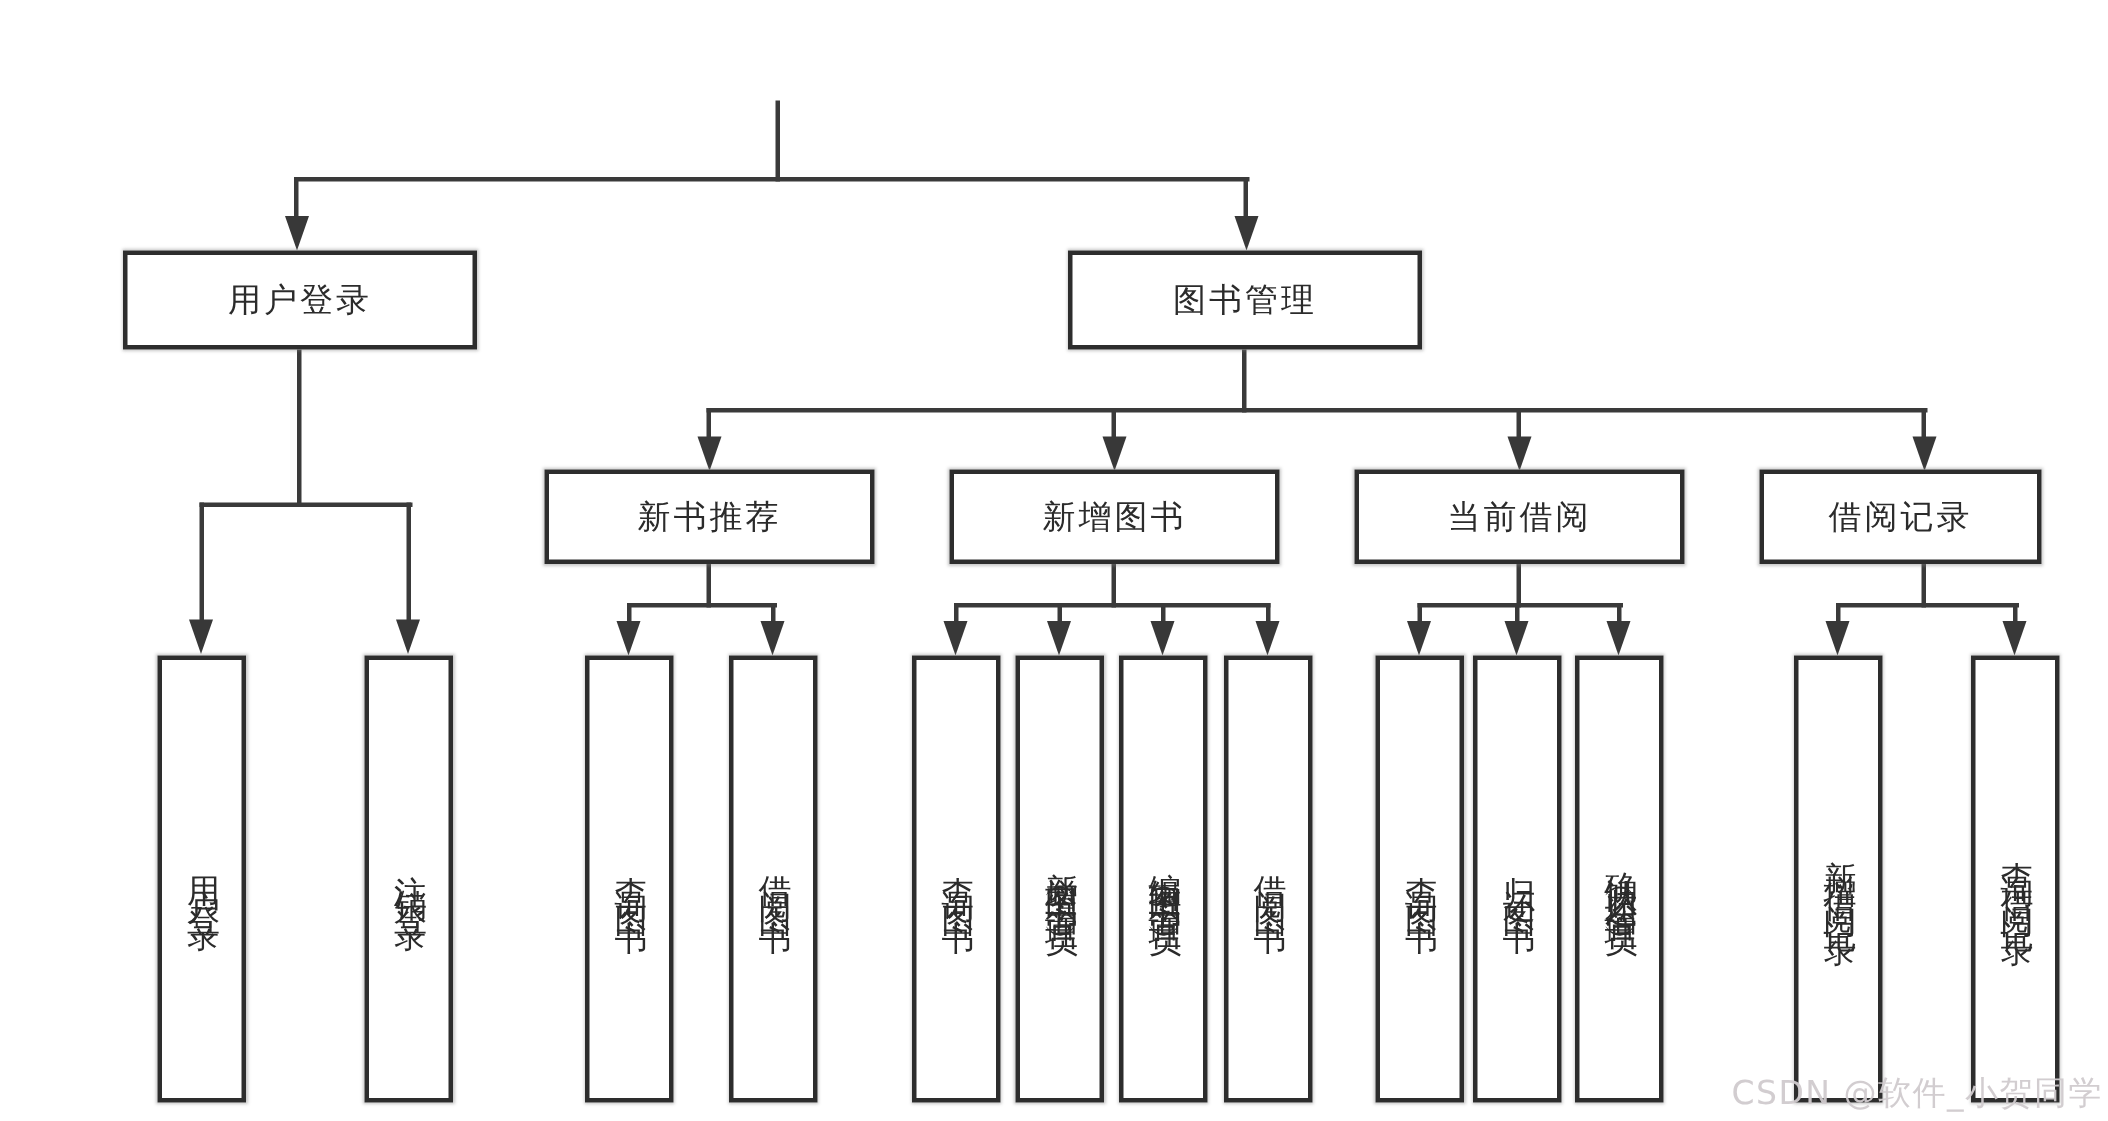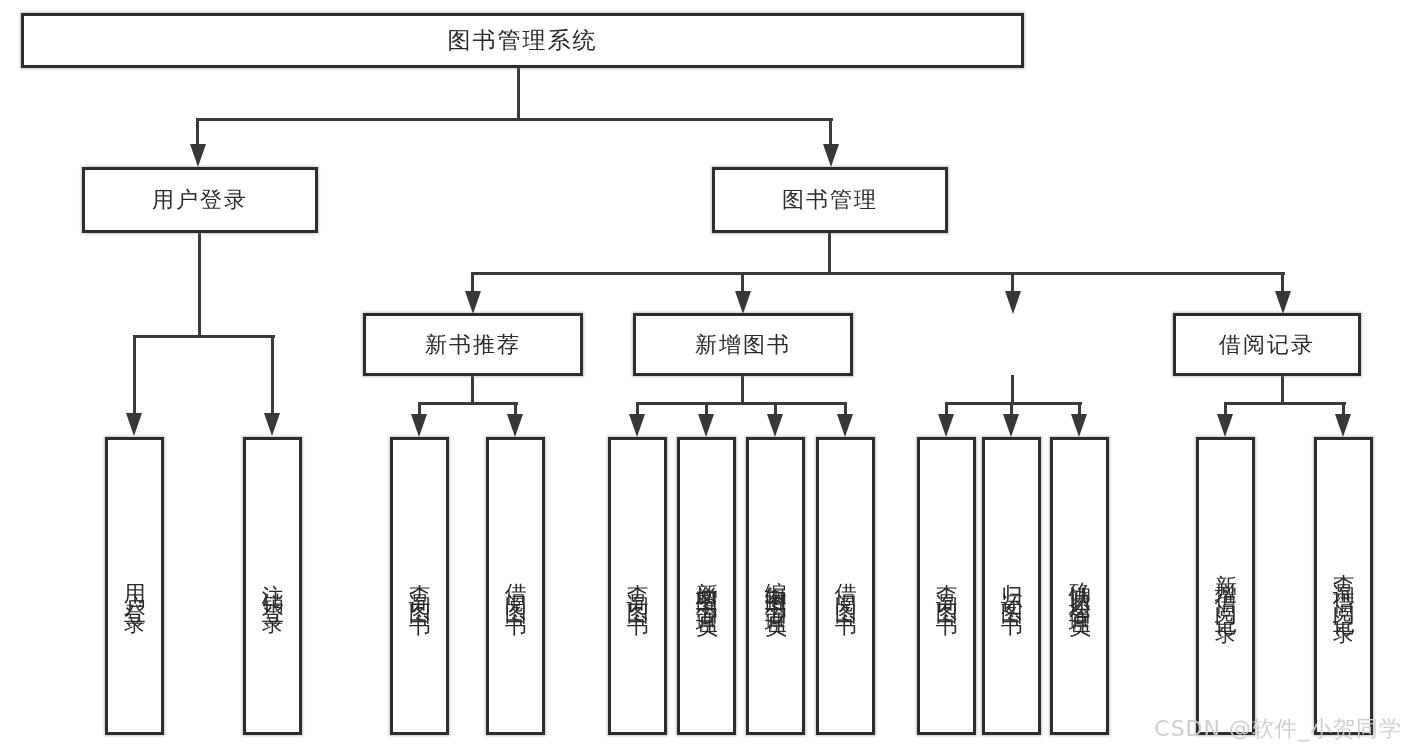--- a/index.html
+++ b/index.html
@@ -91,37 +91,37 @@
   <div class="arrow" style="left:629px;top:414px"></div>
   <div class="arrow" style="left:698px;top:414px"></div>
   <div class="arrow" style="left:767px;top:414px"></div>
   <div class="arrow" style="left:837px;top:414px"></div>
   <div class="arrow" style="left:938px;top:414px"></div>
   <div class="arrow" style="left:1003px;top:414px"></div>
   <div class="arrow" style="left:1071px;top:414px"></div>
   <div class="arrow" style="left:1217px;top:414px"></div>
   <div class="arrow" style="left:1335px;top:414px"></div>
 
-  <div class="hbox root" style="left:21px;top:13px;width:1003px;height:55px">
-    <span>图书管理系统</span>
-  </div>
 
   <div class="hbox" style="left:82px;top:167px;width:236px;height:66px">
     <span>用户登录</span>
   </div>
 
   <div class="hbox" style="left:363px;top:313px;width:220px;height:63px">
     <span>新书推荐</span>
   </div>
 
   <div class="hbox" style="left:712px;top:167px;width:236px;height:66px">
     <span>图书管理</span>
   </div>
   <div class="hbox" style="left:633px;top:313px;width:220px;height:63px">
     <span>新增图书</span>
+  </div>
+  <div class="hbox" style="left:903px;top:313px;width:220px;height:63px">
+    <span>当前借阅</span>
   </div>
   <div class="hbox" style="left:1173px;top:313px;width:188px;height:63px">
     <span>借阅记录</span>
   </div>
 
   <div class="vbox" style="left:105px">
     <span class="vtext">用户登录</span>
   </div>
   <div class="vbox" style="left:243px">
     <span class="vtext">注销登录</span>

